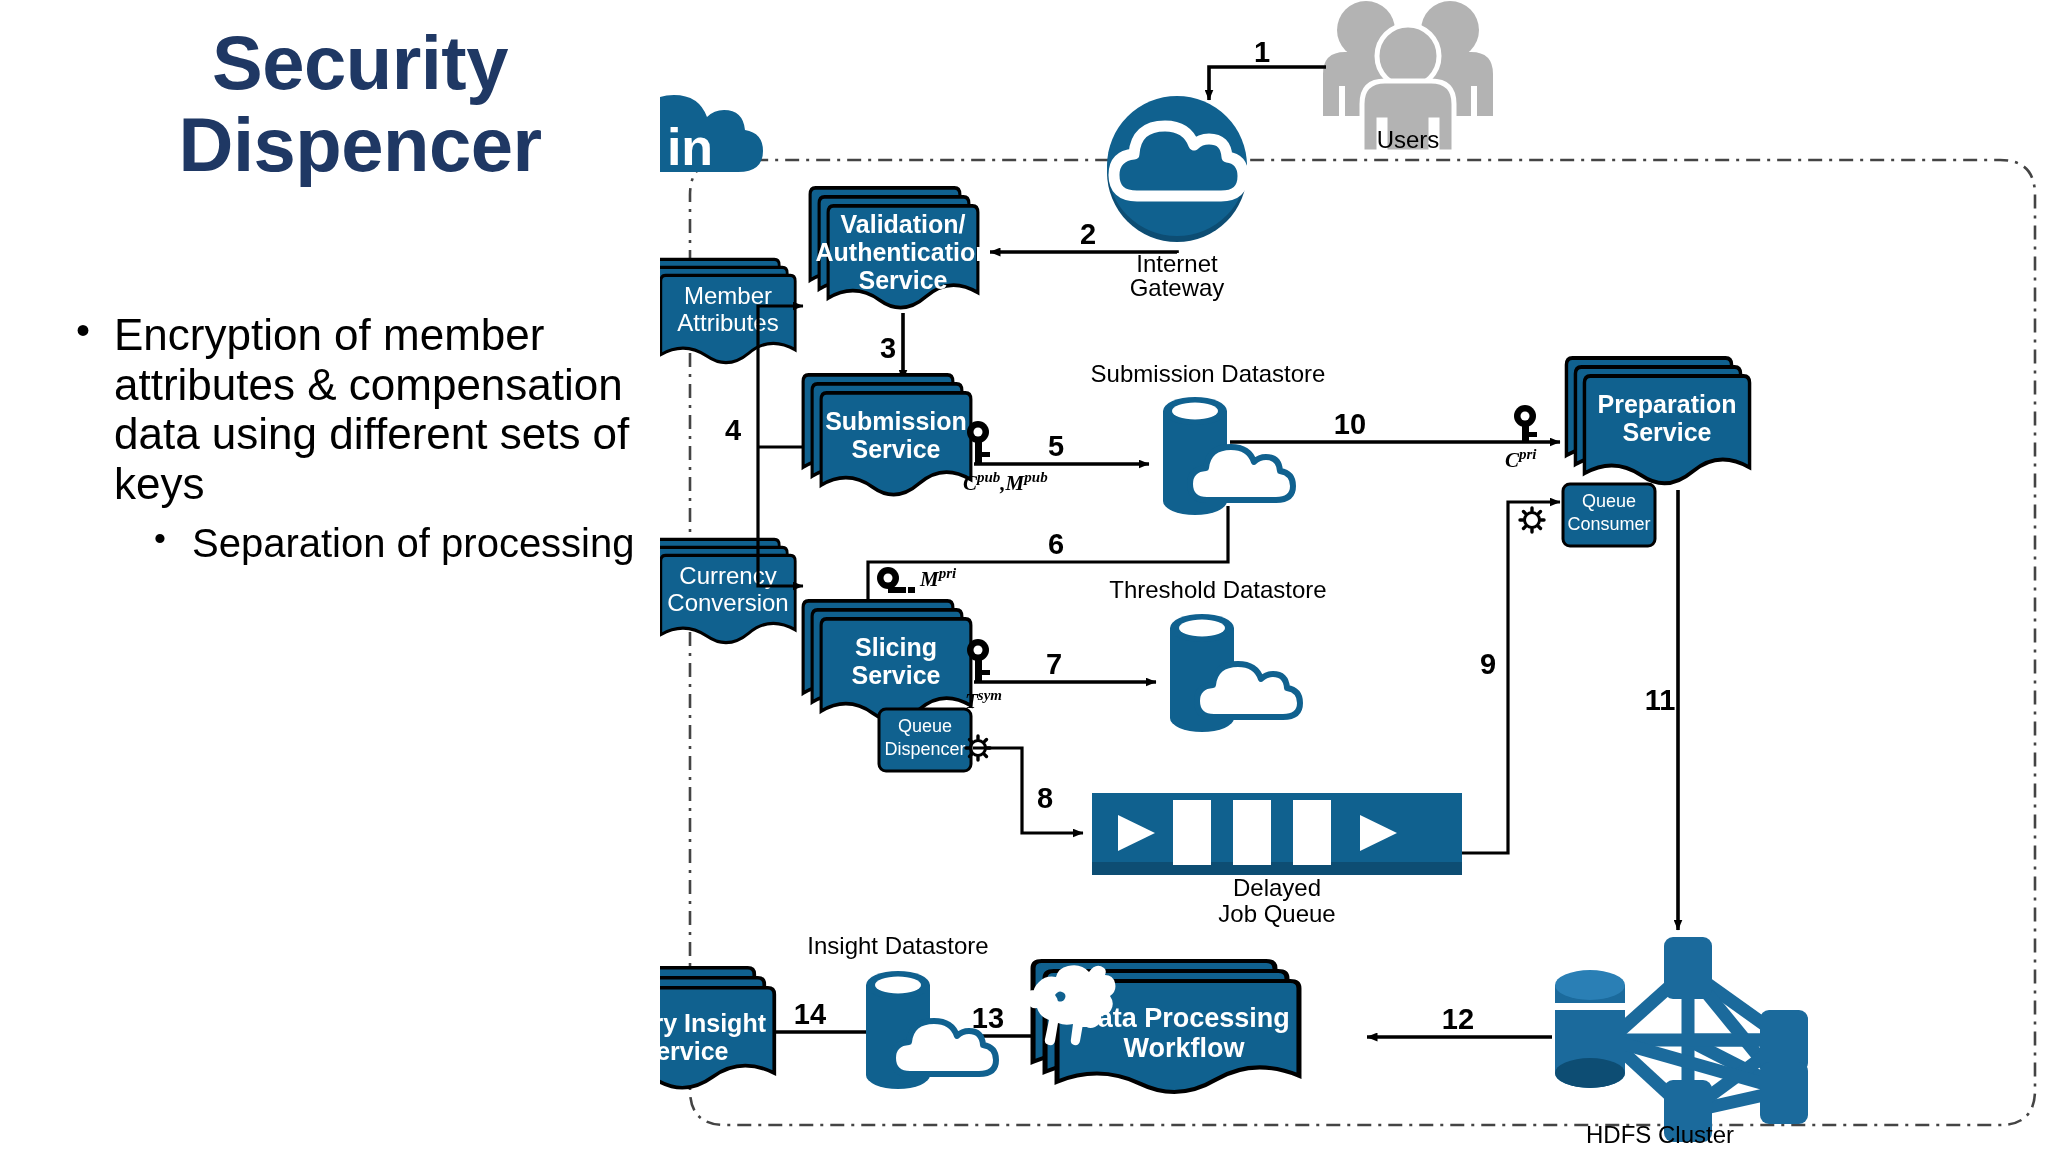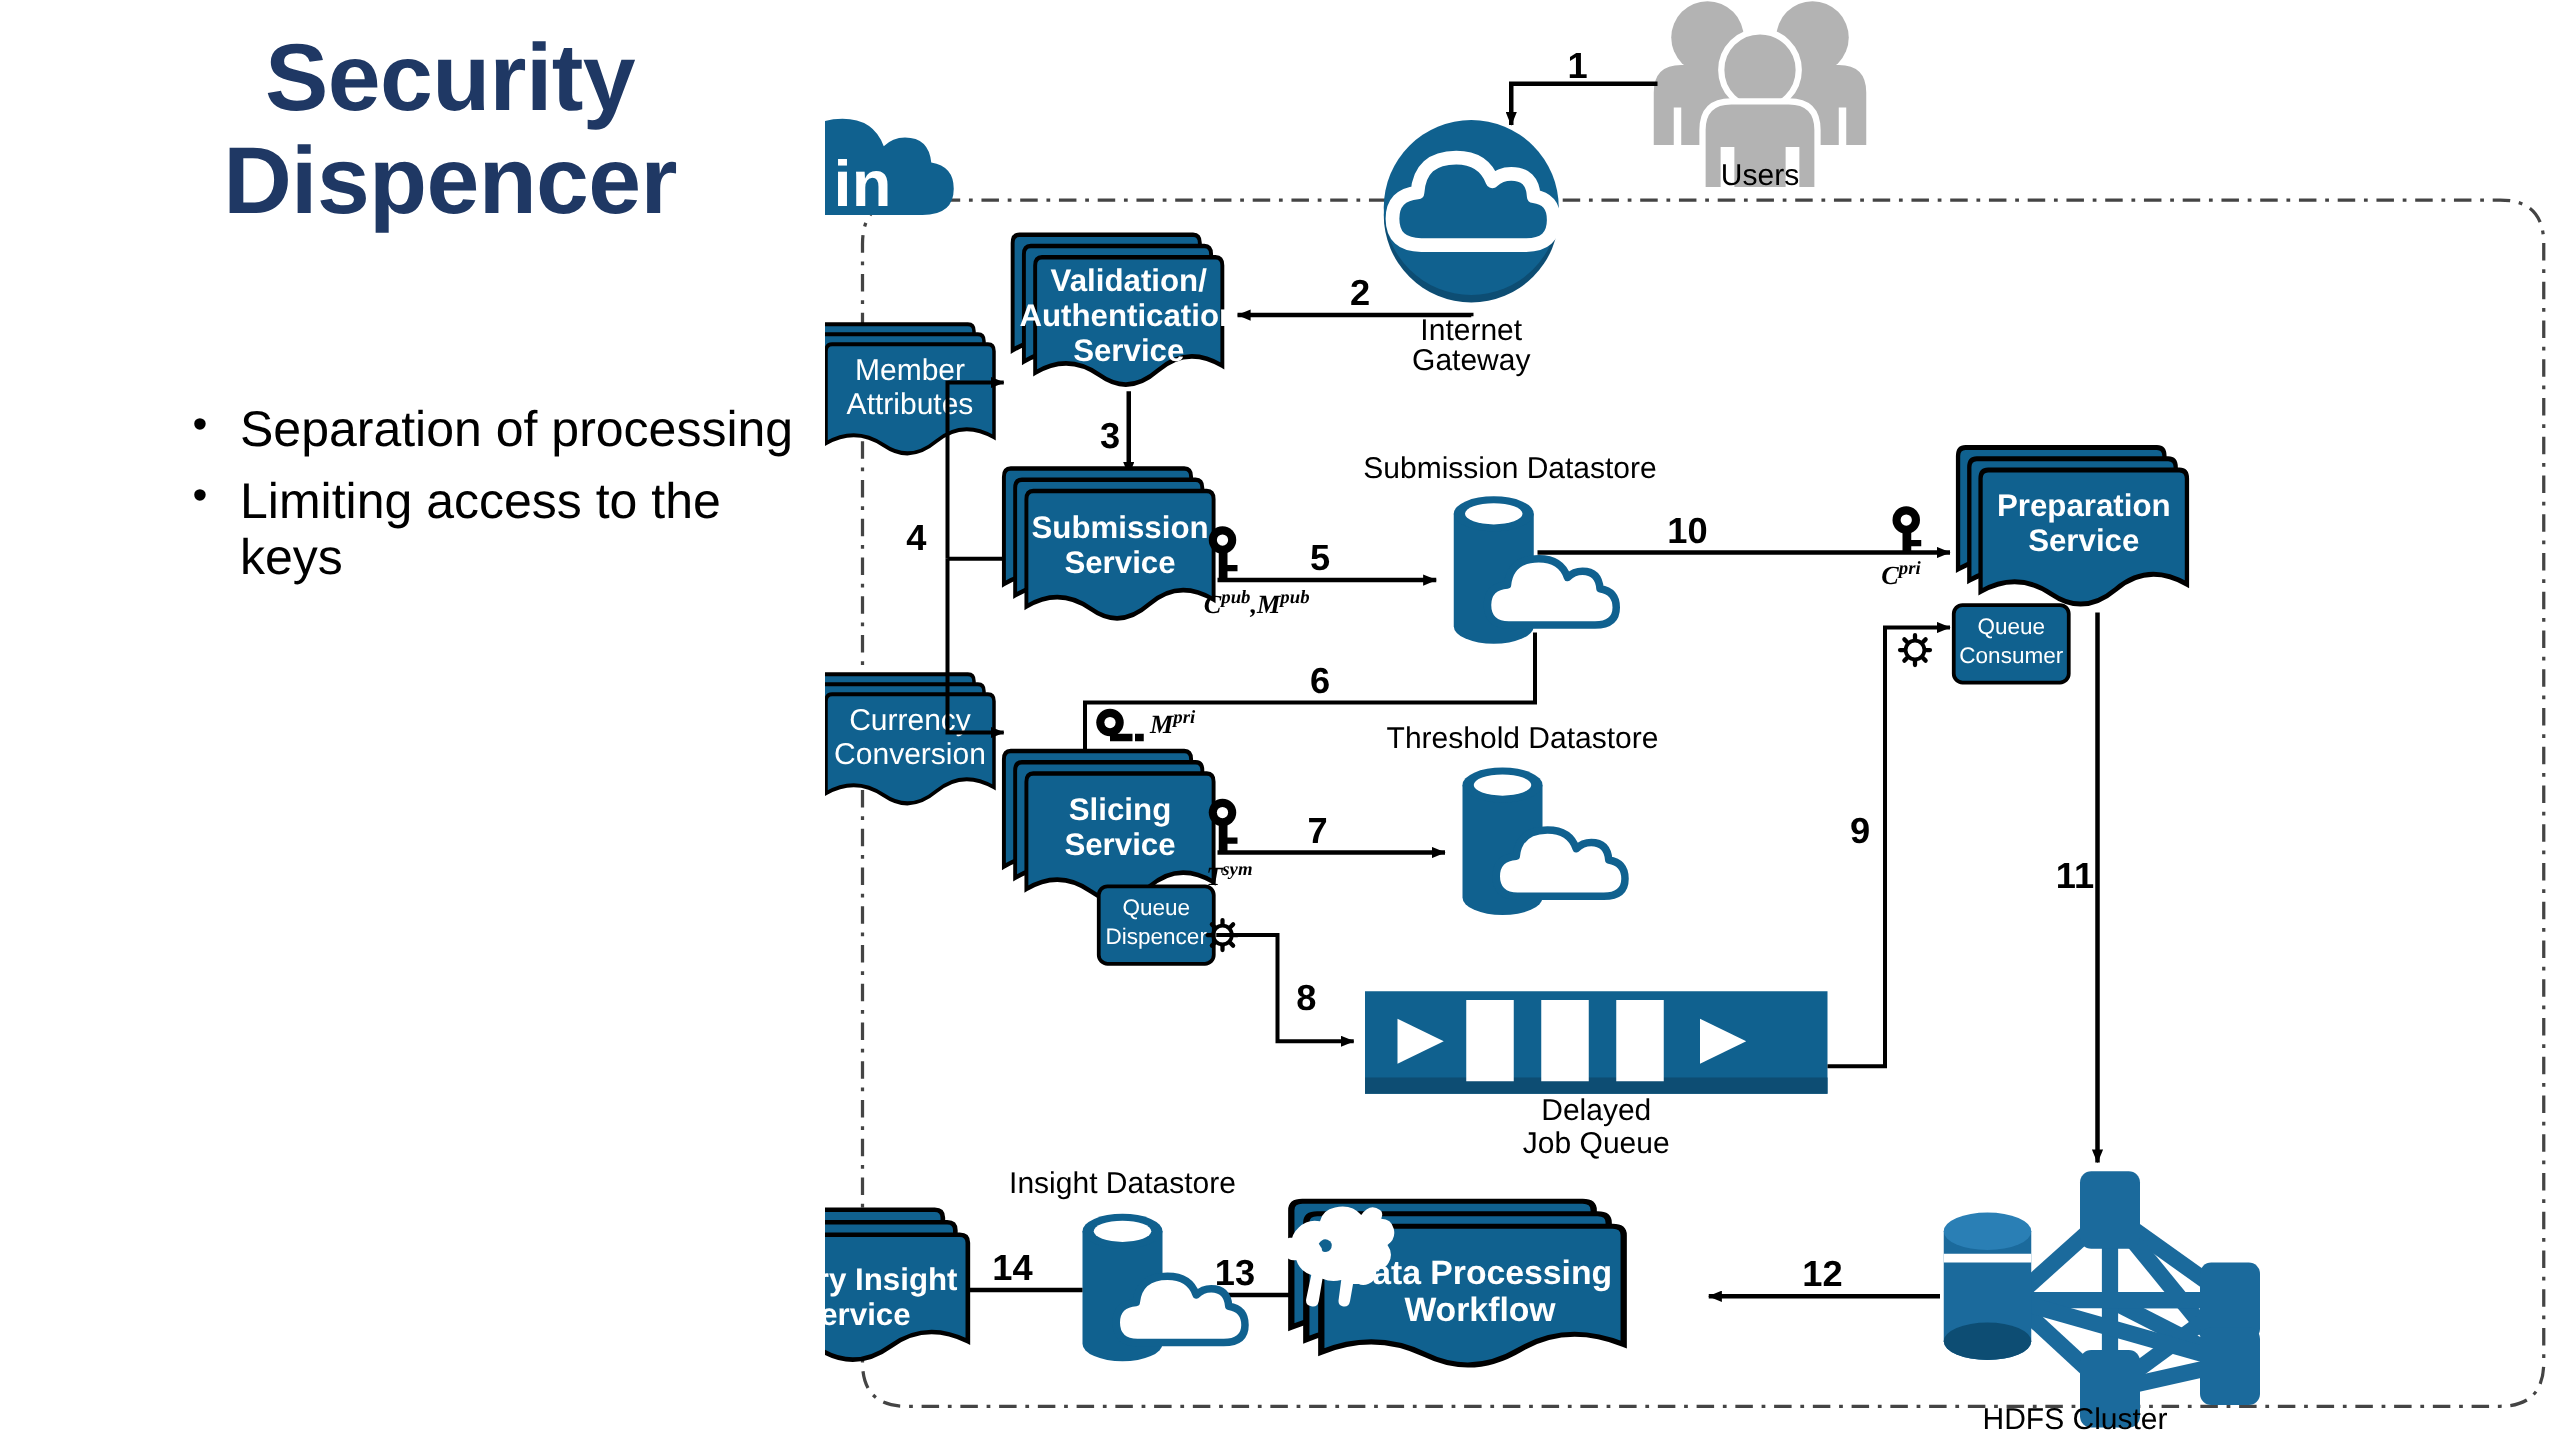--- a/index.html
+++ b/index.html
@@ -35,22 +35,22 @@
 </style>
 </head>
 <body>
 
 <div id="left-pane">
   <div id="slide-title">
     <div>Security</div>
     <div>Dispencer</div>
   </div>
   <div id="bullet-list">
+    <div class="bullet-l1">Encryption of member attributes &amp; compensation data using different sets of keys</div>
     <div class="bullet-l2">Separation of processing</div>
-    <div class="bullet-l2">Limiting access to the keys</div>
   </div>
 </div>
 
 <div id="diagram">
 <svg width="1388" height="1152" viewBox="0 0 1388 1152" xmlns="http://www.w3.org/2000/svg">
   <defs>
     <marker id="ah" markerWidth="11" markerHeight="9" refX="10.5" refY="4.5" orient="auto" markerUnits="userSpaceOnUse">
       <path d="M0,0 L11,4.5 L0,9 z" fill="#000"></path>
     </marker>
 

